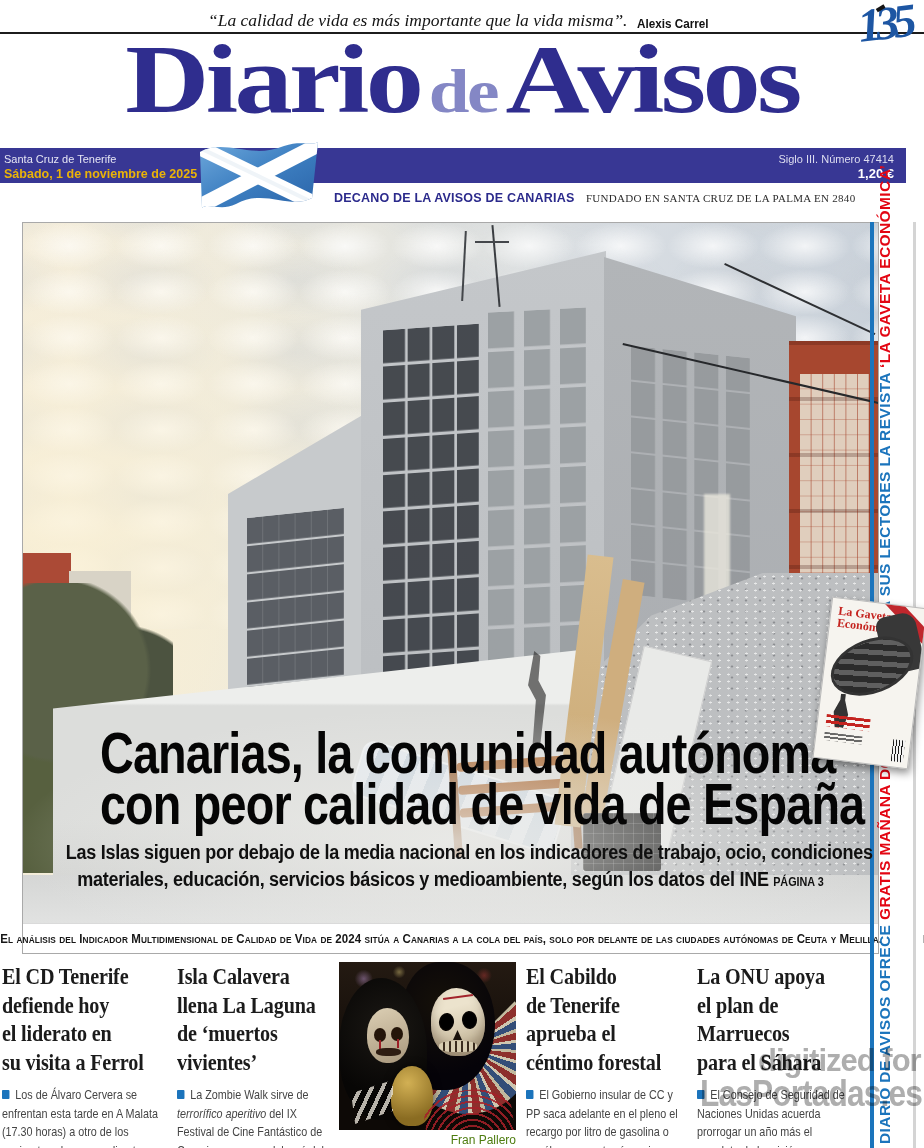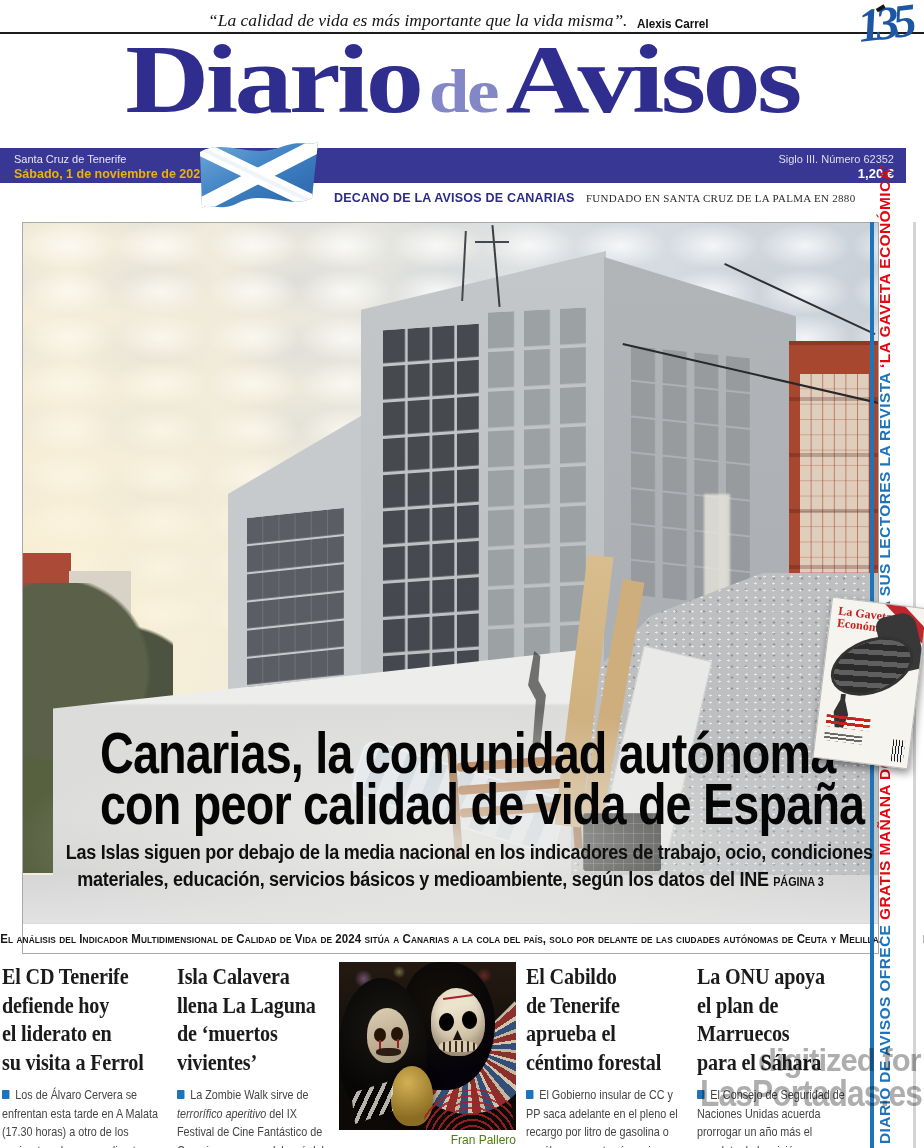--- a/index.html
+++ b/index.html
@@ -26,21 +26,21 @@
   
   .masthead-title{
     position:absolute; top:30px; left:0; width:100%; text-align:center; white-space:nowrap;
     font-family:"Liberation Serif", serif; font-weight:bold; line-height:1.04;
     transform:scaleX(1.2); transform-origin:50% 0;
   }
   .mt-big{ font-size:97px; color:#2f2d8e; letter-spacing:-3px; }
   .mt-de{ font-size:61px; color:#8487c5; letter-spacing:-2px; margin:0 7px; }
   
   .topbar{ position:absolute; left:0; top:148px; width:906px; height:35px; background:#383794; }
-  .bar-left{ position:absolute; left:14px; top:4px; line-height:1.3; }
+  .bar-left{ position:absolute; left:4px; top:4px; line-height:1.3; }
   .bar-place{ font-size:11px; color:#e6e6f4; }
   .bar-date{ font-size:12.5px; font-weight:bold; color:#eab308; }
   .bar-slogan{
     position:absolute; left:334px; top:4px;
     font-family:"Liberation Serif", serif; font-weight:bold; font-size:23px; color:#fff; letter-spacing:.5px;
   }
   .bar-right{ position:absolute; right:12px; top:4px; text-align:right; line-height:1.3; }
   .bar-edition{ font-size:11px; color:#dedef0; }
   .bar-price{ font-size:13px; font-weight:bold; color:#fff; }
   .flag{ position:absolute; left:194px; top:136px; width:128px; height:78px; z-index:5; }
@@ -239,21 +239,21 @@
   <div class="masthead-title">
     <span class="mt-big">Diario</span><span class="mt-de">de</span><span class="mt-big">Avisos</span>
   </div>
 
   <div class="topbar">
     <div class="bar-left">
       <div class="bar-place">Santa Cruz de Tenerife</div>
       <div class="bar-date">Sábado, 1 de noviembre de 2025</div>
     </div>
     <div class="bar-right">
-      <div class="bar-edition">Siglo III. Número 62352</div>
+      <div class="bar-edition">Siglo III. Número 47414</div>
       <div class="bar-price">1,20 €</div>
     </div>
   </div>
 
   <div class="flag">
     <svg viewBox="0 0 128 78" width="128" height="78">
       <defs>
         <linearGradient id="fg" x1="0" y1="0" x2="1" y2="1">
           <stop offset="0" stop-color="#6fa9dc"></stop>
             <stop offset=".5" stop-color="#3d7fc1"></stop>
@@ -267,21 +267,21 @@
       <g clip-path="url(#fc)">
         <path d="M2,10 L126,70" stroke="#ffffff" stroke-width="15"></path>
         <path d="M126,8 L2,72" stroke="#ffffff" stroke-width="15"></path>
         <path d="M2,10 L126,70" stroke="#dfe9f2" stroke-width="4" opacity=".5"></path>
       </g>
     </svg>
   </div>
 
   <div class="decano-row">
     <span class="decano">DECANO DE LA AVISOS DE CANARIAS</span>
-    <span class="founded">FUNDADO EN SANTA CRUZ DE LA PALMA EN 2880</span>
+    <span class="founded">FUNDADO EN SANTA CRUZ DE LA PALMA EN 2840</span>
   </div>
 
   <div class="photo-frame">
     <div class="photo">
       <div class="clouds"></div>
       <div class="glow"></div>
       <div class="sm-red"></div>
       <div class="sm-wht"></div>
       <div class="trees"></div>
       <div class="bldg-a">

